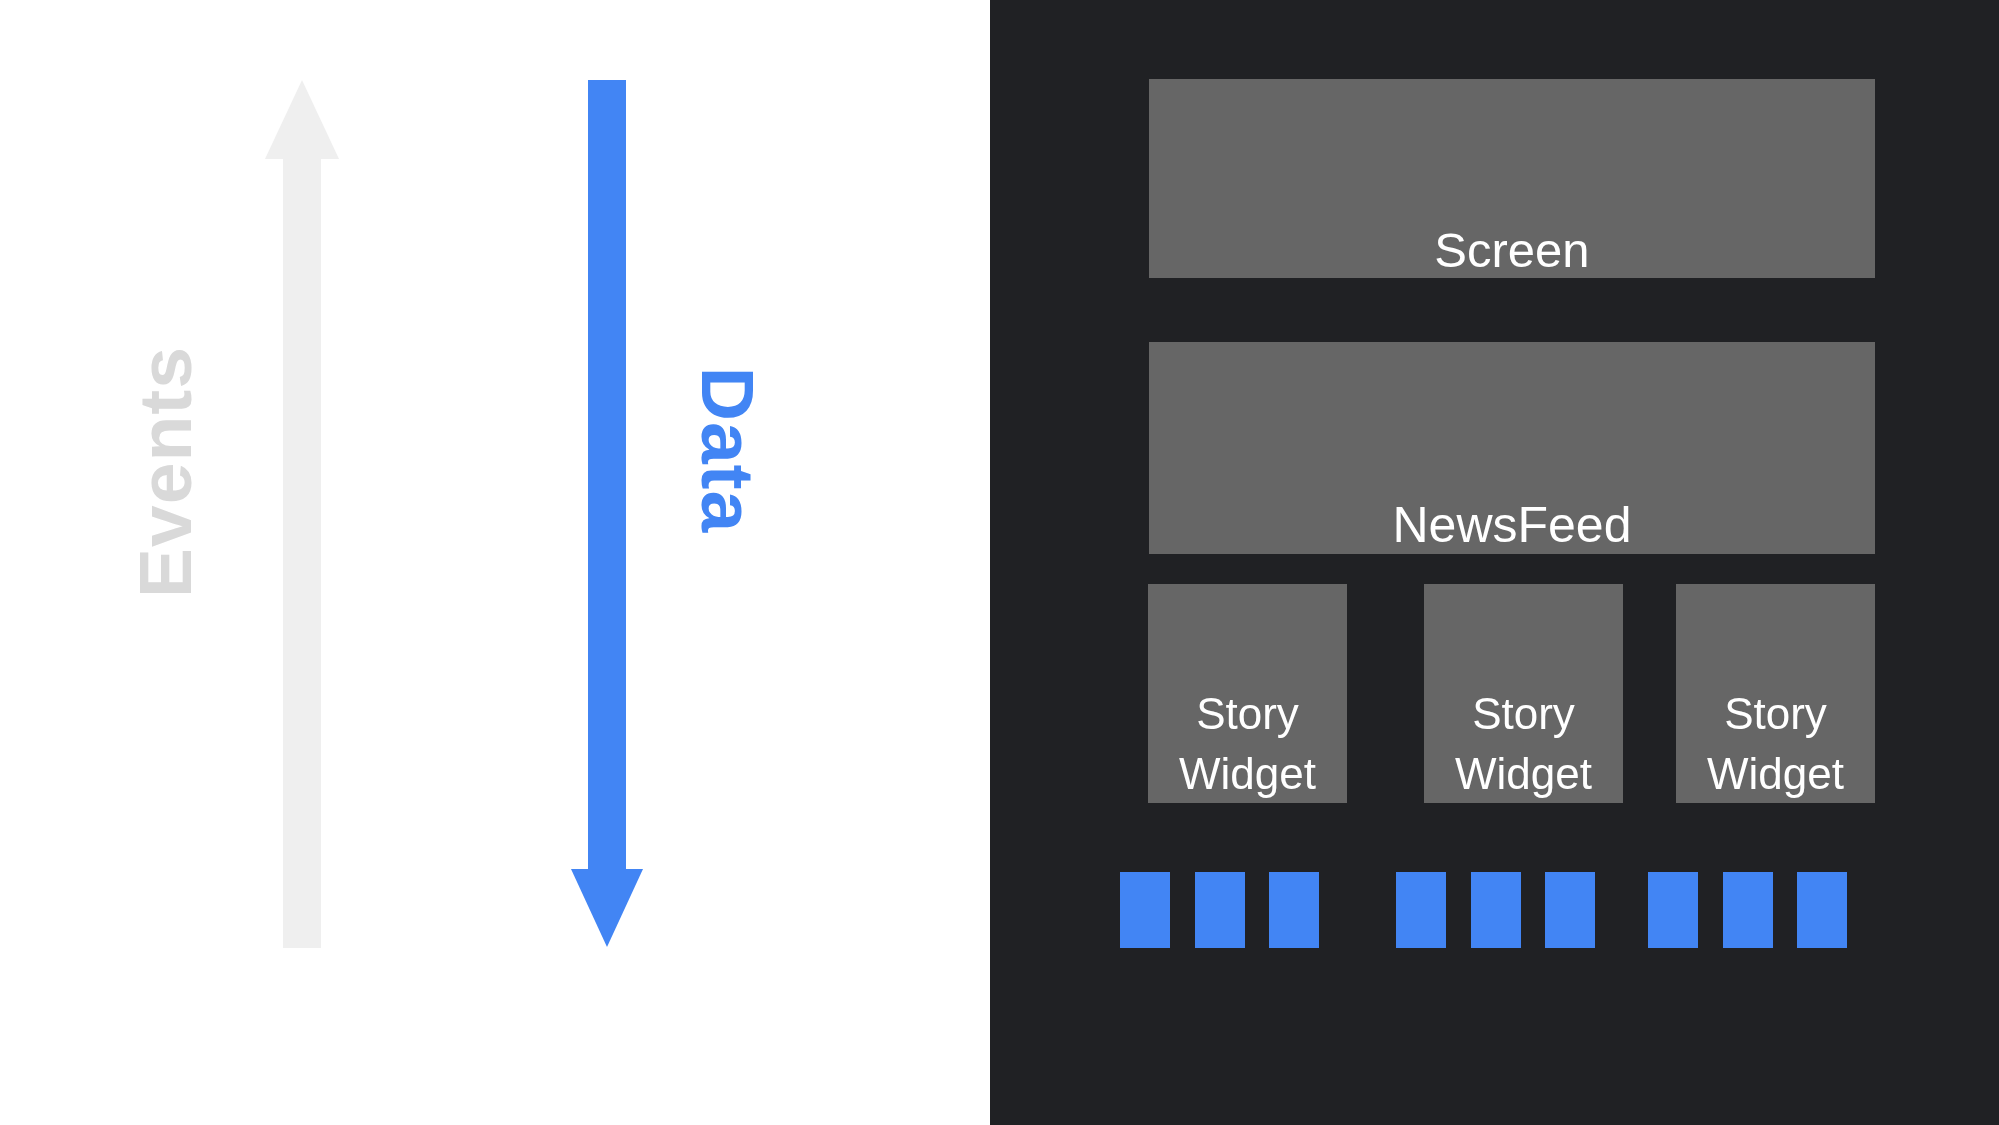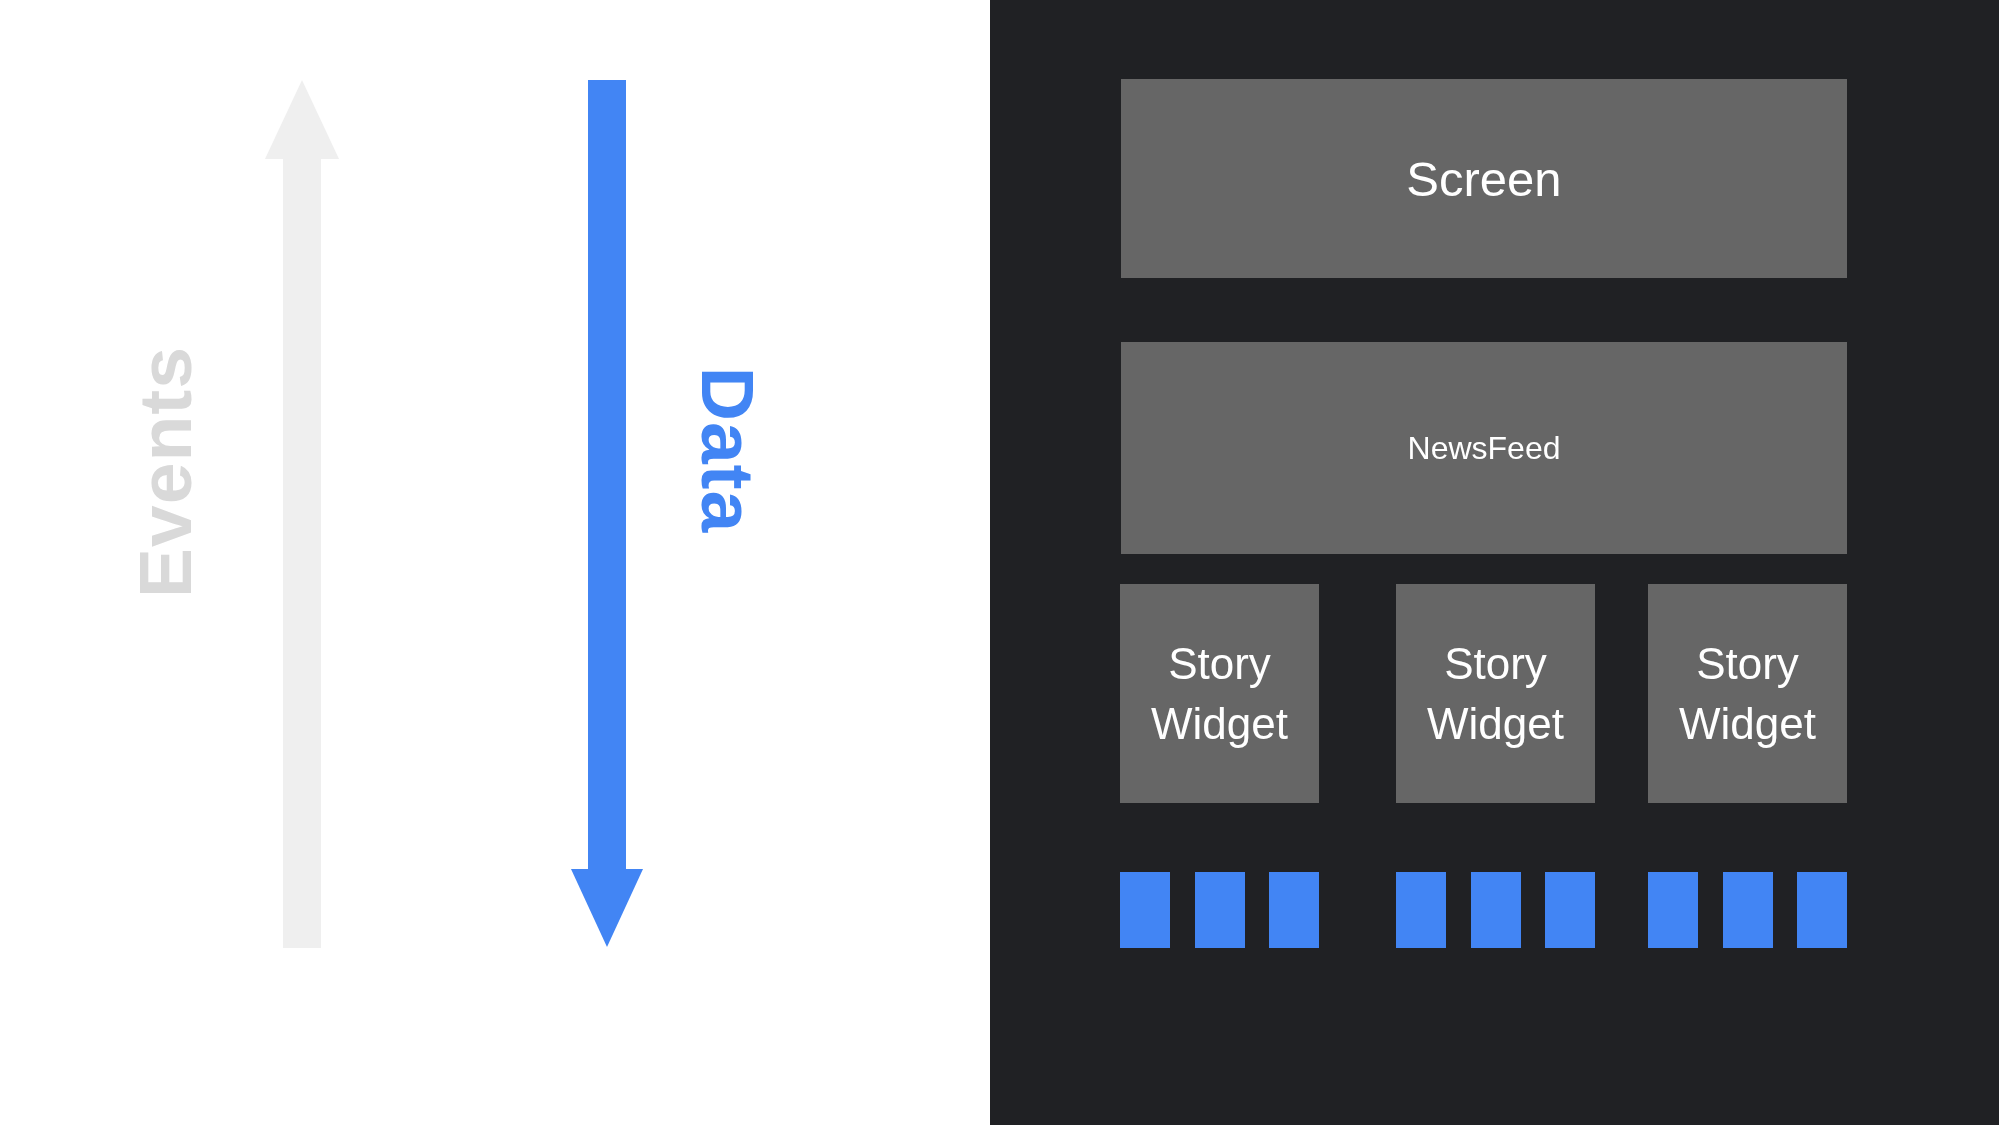--- a/index.html
+++ b/index.html
@@ -63,25 +63,26 @@
 
   
   .right-panel {
     position: absolute; left: 990px; top: 0; width: 1009px; height: 1125px;
     background: #202124;
   }
   .gray-box {
     position: absolute;
     background: #666666;
     color: #ffffff;
-    display: flex; align-items: center; justify-content: center;
+    display: flex; align-items: flex-end; justify-content: center;
     text-align: center;
+    margin-left: 28px;
   }
   .screen-box   { left: 131px; top:  79px; width: 726px; height: 199px; font-size: 49px; }
-  .newsfeed-box { left: 131px; top: 342px; width: 726px; height: 212px; font-size: 32px; }
+  .newsfeed-box { left: 131px; top: 342px; width: 726px; height: 212px; font-size: 50px; }
 
   .story-box {
     width: 199px; height: 219px; top: 584px;
     font-size: 44px; line-height: 1.35;
   }
   .story-1 { left: 130px; }
   .story-2 { left: 406px; }
   .story-3 { left: 658px; }
 
   .block-row {

